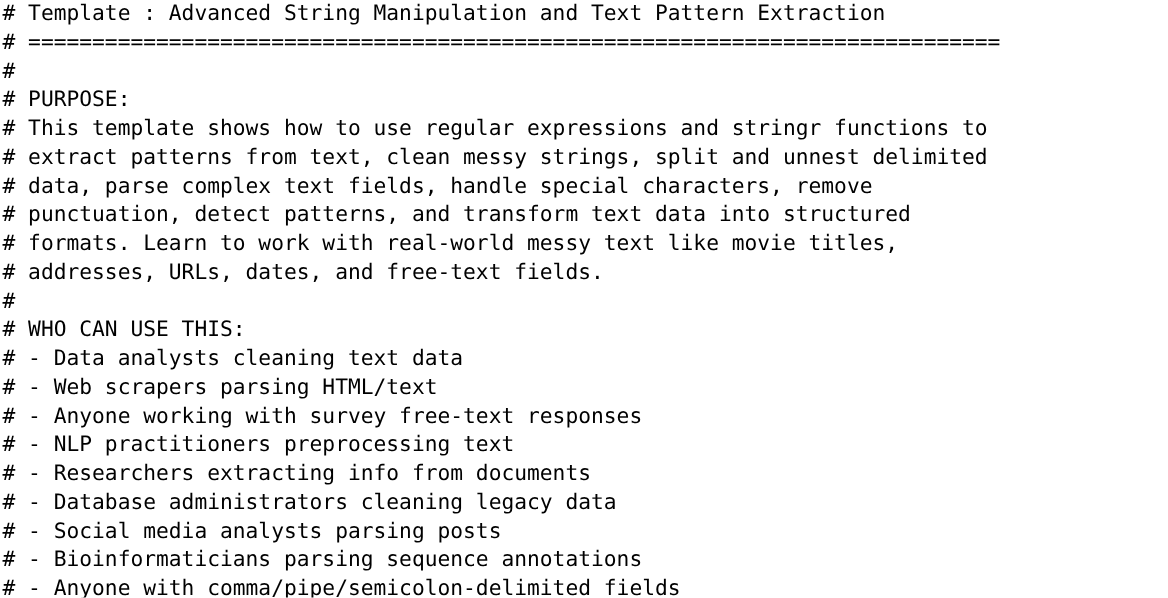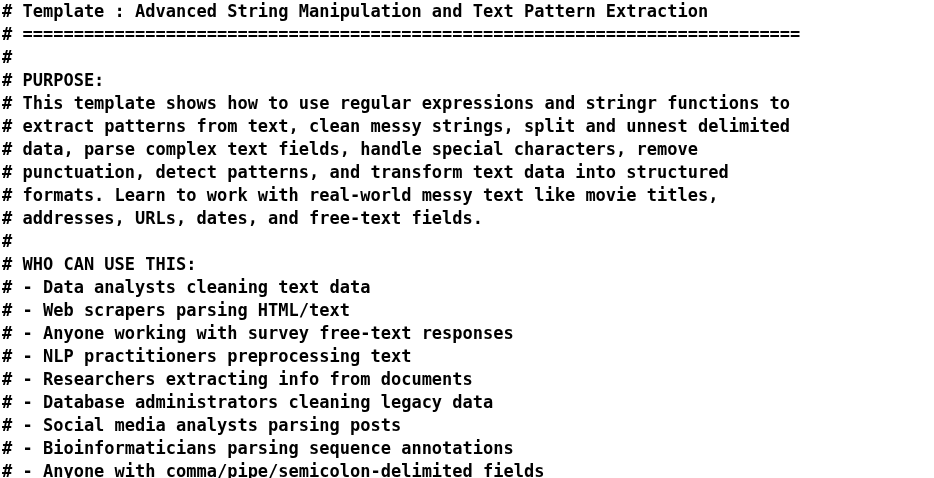--- a/index.html
+++ b/index.html
@@ -18,19 +18,18 @@
     font-size: 17px;
     line-height: 23px;
     color: #000000;
     white-space: pre;
     letter-spacing: 0px;
   }
   .code-line {
     white-space: pre;
     height: 23px;
     font-family: "DejaVu Sans Mono", "Liberation Mono", monospace;
-    font-weight: bold;
   }
 </style>
 </head>
 <body>
 
 <div id="code-block"><div class="code-line"># Template : Advanced String Manipulation and Text Pattern Extraction</div><div class="code-line"># ============================================================================</div><div class="code-line">#</div><div class="code-line"># PURPOSE:</div><div class="code-line"># This template shows how to use regular expressions and stringr functions to</div><div class="code-line"># extract patterns from text, clean messy strings, split and unnest delimited</div><div class="code-line"># data, parse complex text fields, handle special characters, remove</div><div class="code-line"># punctuation, detect patterns, and transform text data into structured</div><div class="code-line"># formats. Learn to work with real-world messy text like movie titles,</div><div class="code-line"># addresses, URLs, dates, and free-text fields.</div><div class="code-line">#</div><div class="code-line"># WHO CAN USE THIS:</div><div class="code-line"># - Data analysts cleaning text data</div><div class="code-line"># - Web scrapers parsing HTML/text</div><div class="code-line"># - Anyone working with survey free-text responses</div><div class="code-line"># - NLP practitioners preprocessing text</div><div class="code-line"># - Researchers extracting info from documents</div><div class="code-line"># - Database administrators cleaning legacy data</div><div class="code-line"># - Social media analysts parsing posts</div><div class="code-line"># - Bioinformaticians parsing sequence annotations</div><div class="code-line"># - Anyone with comma/pipe/semicolon-delimited fields</div></div>
 
 </body></html>

